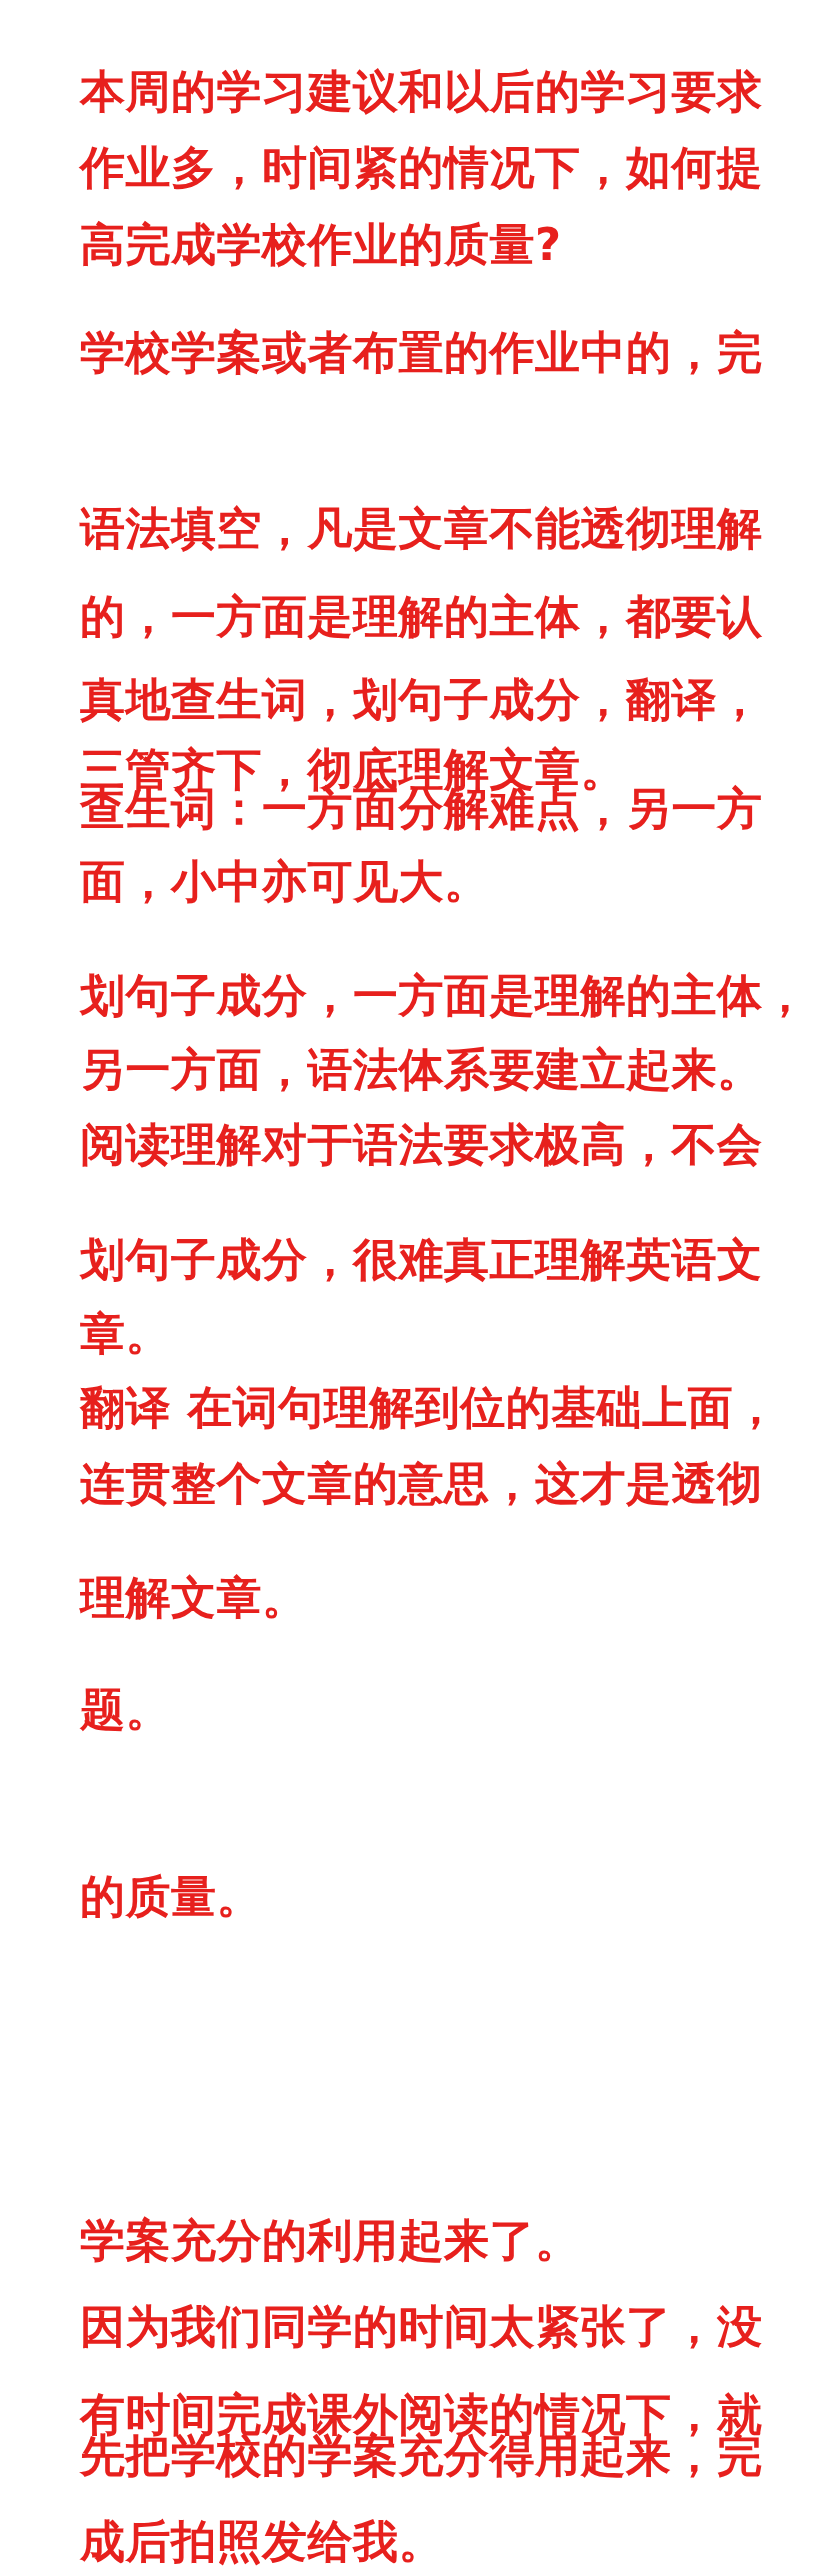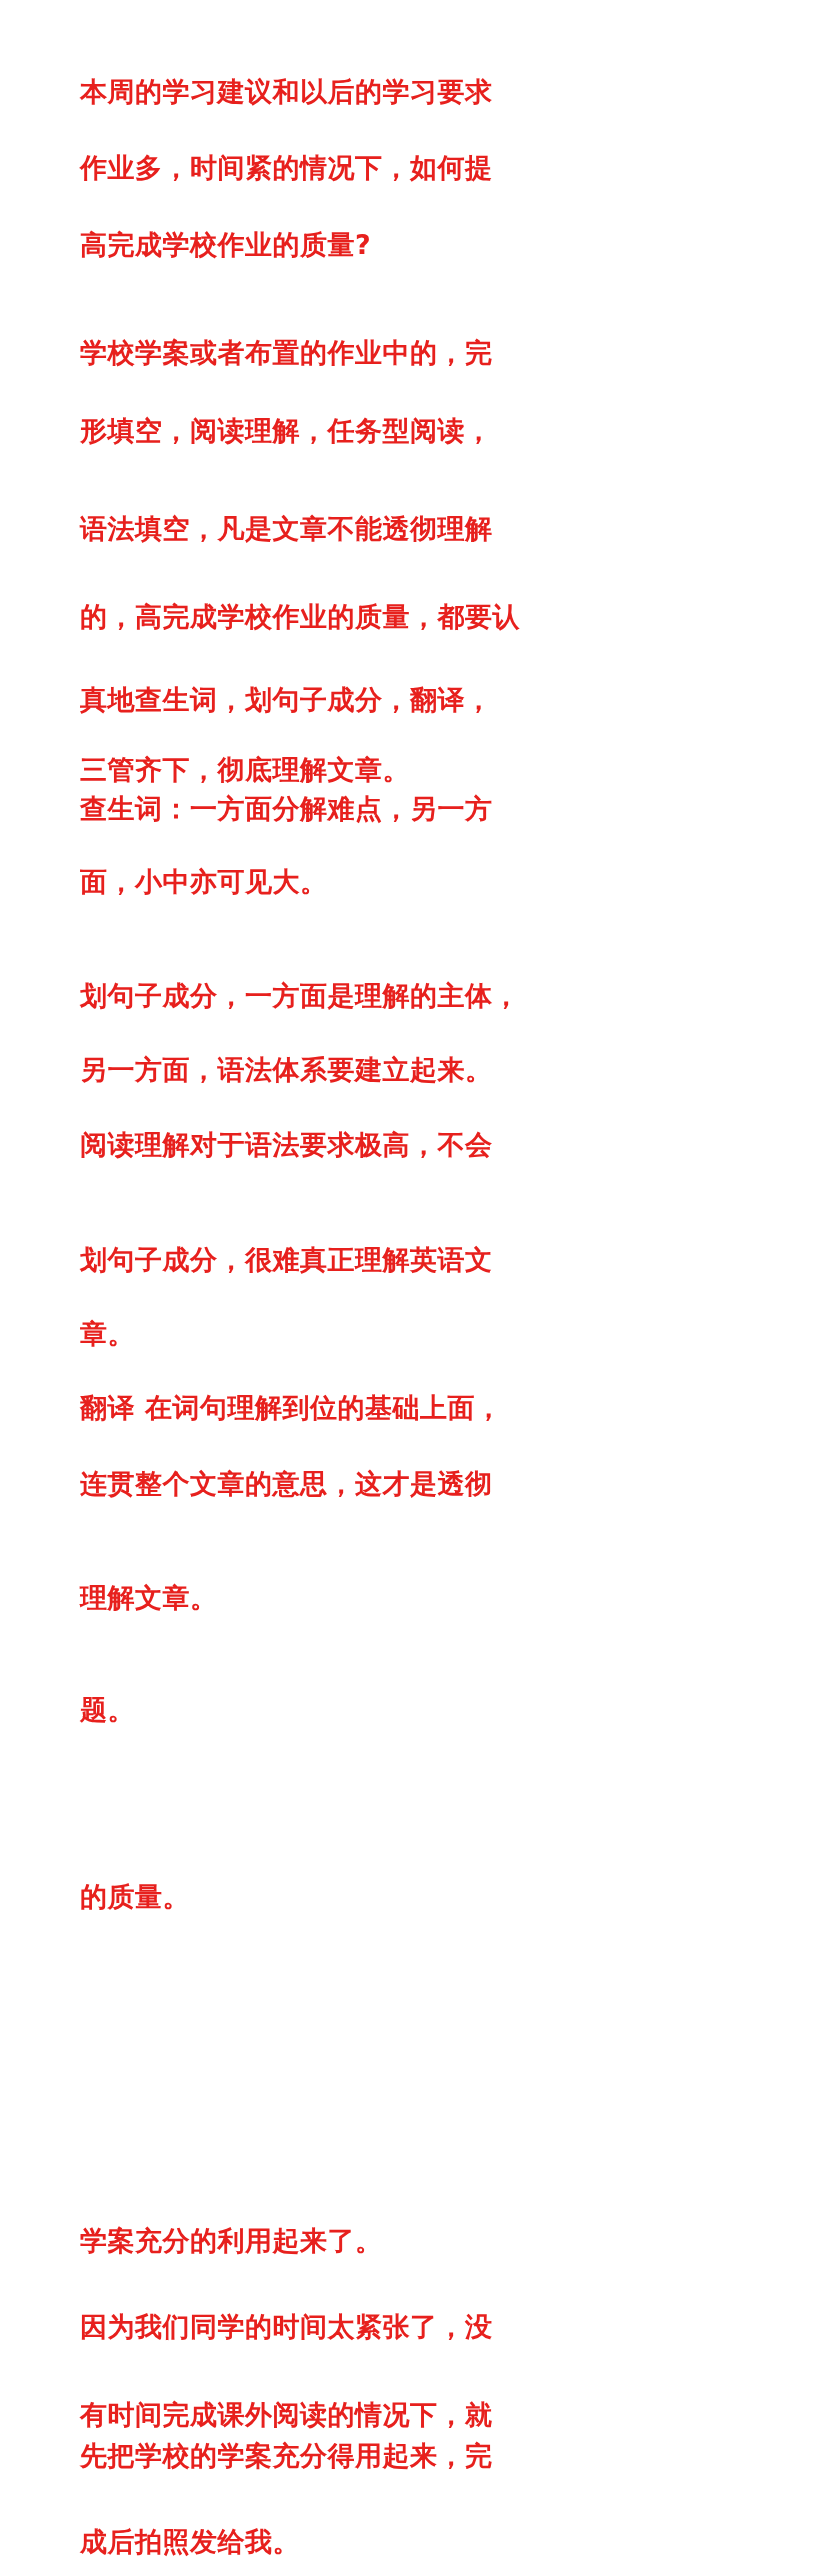--- a/index.html
+++ b/index.html
@@ -13,40 +13,39 @@
   .page {
     position: relative;
     width: 841px;
     height: 2643px;
     background: #ffffff;
     font-family: "DejaVu Sans", sans-serif;
   }
   .text-line {
     position: absolute;
     left: 80px;
-    font-size: 27px;
+    font-size: 45px;
     line-height: 37px;
     font-weight: 700;
     color: var(--text-color, #e7201d);
     letter-spacing: 0.5px;
     white-space: pre;
     text-align: right;
   }
 </style>
 </head>
 <body style="background: rgb(255, 255, 255);">
 
 <div class="page">
   <div class="text-line" style="top:73px">本周的学习建议和以后的学习要求</div>
   <div class="text-line" style="top:226px">高完成学校作业的质量?</div>
   <div class="text-line" style="top:149px">作业多，时间紧的情况下，如何提</div>
   <div class="text-line" style="top:334px">学校学案或者布置的作业中的，完</div>
-  <div class="text-line" style="top:412px">形填空，阅读理解，任务型阅读，</div>
   <div class="text-line" style="top:510px">语法填空，凡是文章不能透彻理解</div>
-  <div class="text-line" style="top:598px">的，高完成学校作业的质量，都要认</div>
+  <div class="text-line" style="top:598px">的，一方面是理解的主体，都要认</div>
   <div class="text-line" style="top:681px">真地查生词，划句子成分，翻译，</div>
   <div class="text-line" style="top:751px">三管齐下，彻底理解文章。</div>
   <div class="text-line" style="top:790px">查生词：一方面分解难点，另一方</div>
   <div class="text-line" style="top:863px">面，小中亦可见大。</div>
   <div class="text-line" style="top:977px">划句子成分，一方面是理解的主体，</div>
   <div class="text-line" style="top:1051px">另一方面，语法体系要建立起来。</div>
   <div class="text-line" style="top:1126px">阅读理解对于语法要求极高，不会</div>
   <div class="text-line" style="top:1241px">划句子成分，很难真正理解英语文</div>
   <div class="text-line" style="top:1315px">章。</div>
   <div class="text-line" style="top:1465px">连贯整个文章的意思，这才是透彻</div>

